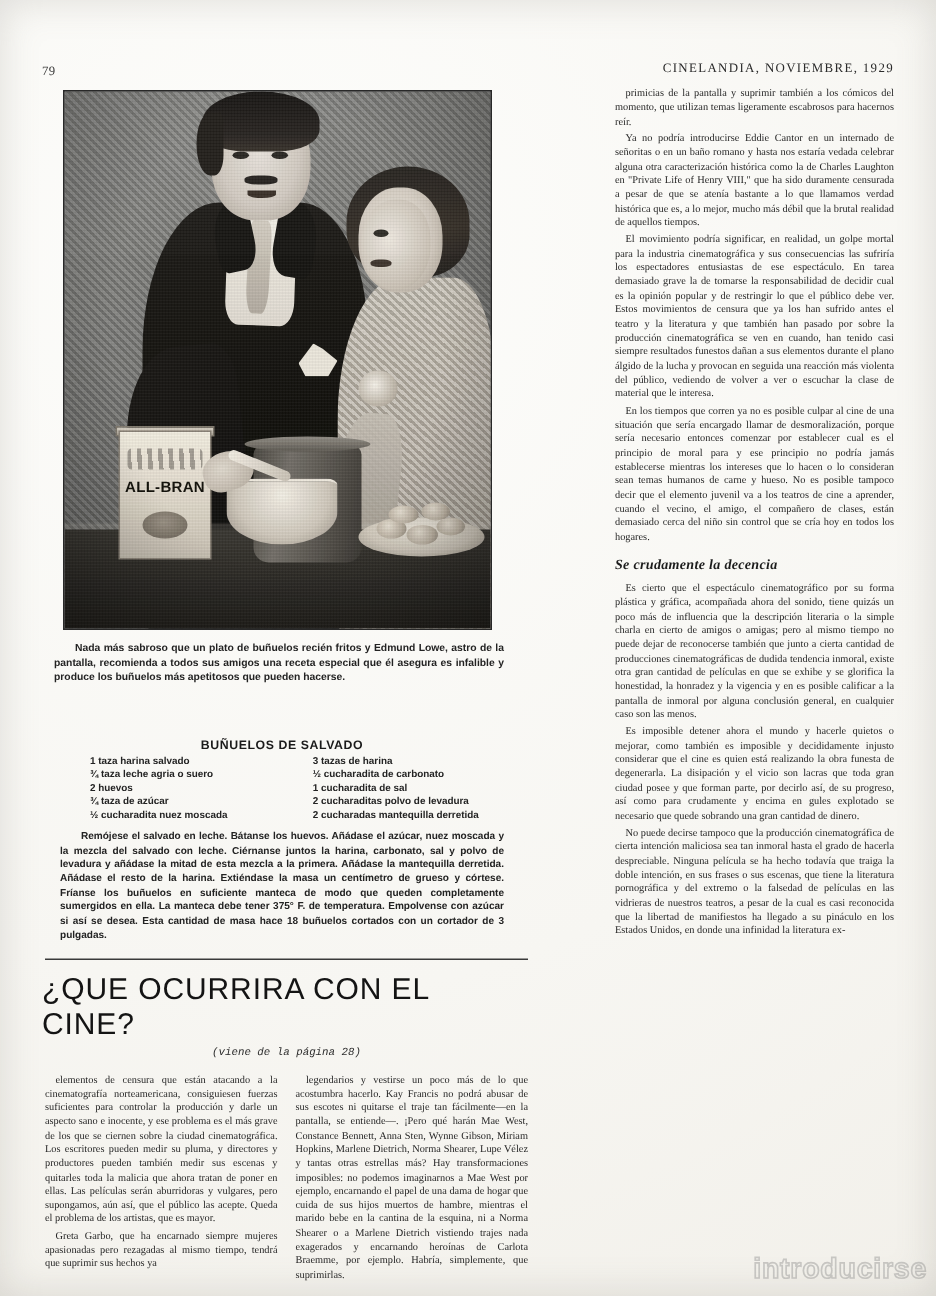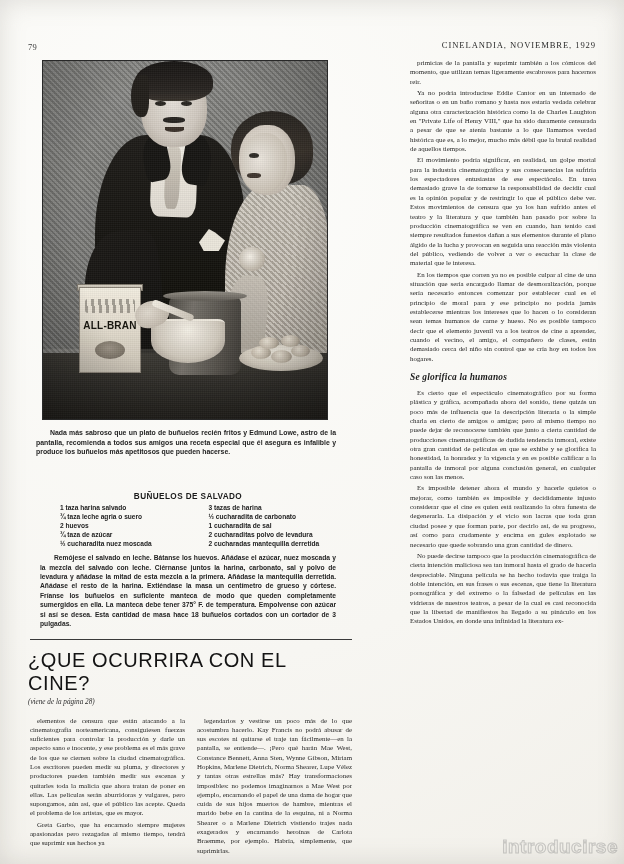--- a/index.html
+++ b/index.html
@@ -325,21 +325,22 @@
   }
   .art-title {
     font-family: "Liberation Sans", sans-serif;
     font-weight: 400;
     font-size: 20px;
     letter-spacing: .6px;
     color: #141414;
     margin-top: 9px;
   }
   .art-sub {
-    font-family: Liberation Serif, serif;
+    text-align: center;
+    font-family: Liberation Mono, monospace;
     font-style: italic;
     font-size: 7.2px;
     color: #2b2b2b;
     margin-top: 3px;
   }
 
   
   .bottom-cols {
     display: flex;
     gap: 12px;
@@ -503,21 +504,21 @@
       </div>
     </div>
 
     <div class="col-right">
       <div class="rcol-text">
         <p>primicias de la pantalla y suprimir también a los cómicos del momento, que utilizan temas ligeramente escabrosos para hacernos reír.</p>
         <p>Ya no podría introducirse Eddie Cantor en un internado de señoritas o en un baño romano y hasta nos estaría vedada celebrar alguna otra caracterización histórica como la de Charles Laughton en "Private Life of Henry VIII," que ha sido duramente censurada a pesar de que se atenía bastante a lo que llamamos verdad histórica que es, a lo mejor, mucho más débil que la brutal realidad de aquellos tiempos.</p>
         <p>El movimiento podría significar, en realidad, un golpe mortal para la industria cinematográfica y sus consecuencias las sufriría los espectadores entusiastas de ese espectáculo. En tarea demasiado grave la de tomarse la responsabilidad de decidir cual es la opinión popular y de restringir lo que el público debe ver. Estos movimientos de censura que ya los han sufrido antes el teatro y la literatura y que también han pasado por sobre la producción cinematográfica se ven en cuando, han tenido casi siempre resultados funestos dañan a sus elementos durante el plano álgido de la lucha y provocan en seguida una reacción más violenta del público, vediendo de volver a ver o escuchar la clase de material que le interesa.</p>
         <p>En los tiempos que corren ya no es posible culpar al cine de una situación que sería encargado llamar de desmoralización, porque sería necesario entonces comenzar por establecer cual es el principio de moral para y ese principio no podría jamás establecerse mientras los intereses que lo hacen o lo consideran sean temas humanos de carne y hueso. No es posible tampoco decir que el elemento juvenil va a los teatros de cine a aprender, cuando el vecino, el amigo, el compañero de clases, están demasiado cerca del niño sin control que se cría hoy en todos los hogares.</p>
       </div>
-      <div class="sub-head">Se glorifica la humanos</div>
+      <div class="sub-head">Se crudamente la decencia</div>
       <div class="rcol-text">
         <p>Es cierto que el espectáculo cinematográfico por su forma plástica y gráfica, acompañada ahora del sonido, tiene quizás un poco más de influencia que la descripción literaria o la simple charla en cierto de amigos o amigas; pero al mismo tiempo no puede dejar de reconocerse también que junto a cierta cantidad de producciones cinematográficas de dudida tendencia inmoral, existe otra gran cantidad de películas en que se exhibe y se glorifica la honestidad, la honradez y la vigencia y en es posible calificar a la pantalla de inmoral por alguna conclusión general, en cualquier caso son las menos.</p>
         <p>Es imposible detener ahora el mundo y hacerle quietos o mejorar, como también es imposible y decididamente injusto considerar que el cine es quien está realizando la obra funesta de degenerarla. La disipación y el vicio son lacras que toda gran ciudad posee y que forman parte, por decirlo así, de su progreso, así como para crudamente y encima en gules explotado se necesario que quede sobrando una gran cantidad de dinero.</p>
         <p>No puede decirse tampoco que la producción cinematográfica de cierta intención maliciosa sea tan inmoral hasta el grado de hacerla despreciable. Ninguna película se ha hecho todavía que traiga la doble intención, en sus frases o sus escenas, que tiene la literatura pornográfica y del extremo o la falsedad de películas en las vidrieras de nuestros teatros, a pesar de la cual es casi reconocida que la libertad de manifiestos ha llegado a su pináculo en los Estados Unidos, en donde una infinidad la literatura ex-</p>
       </div>
     </div>
 
   </div>
 
   <div class="watermark">introducirse</div>

